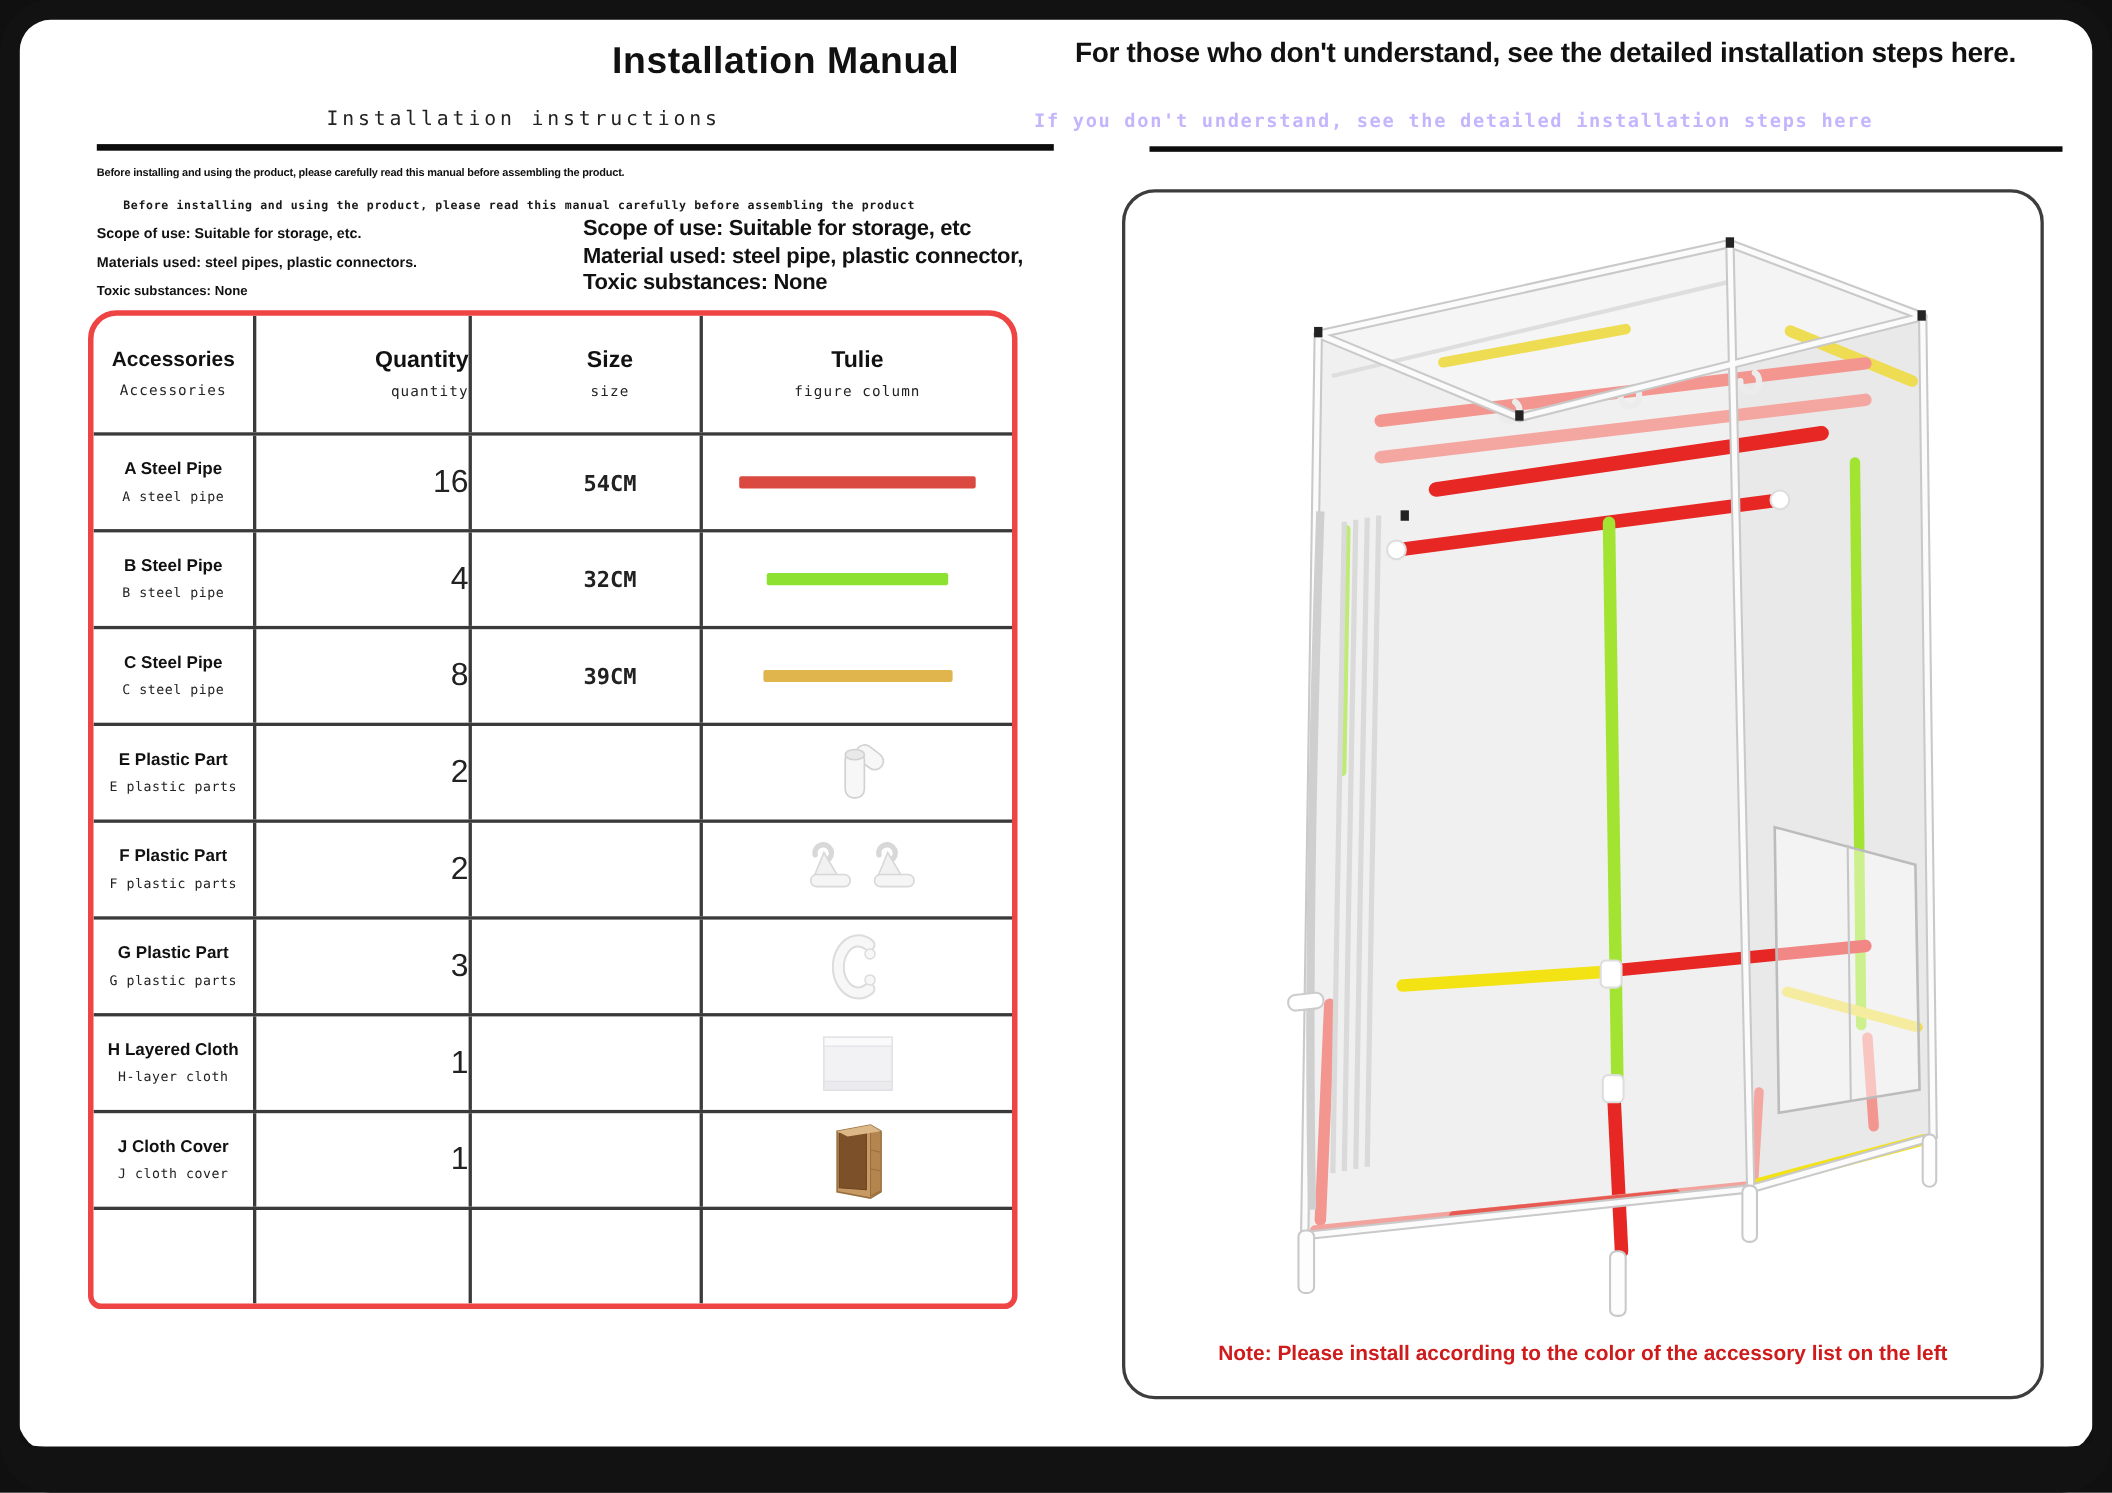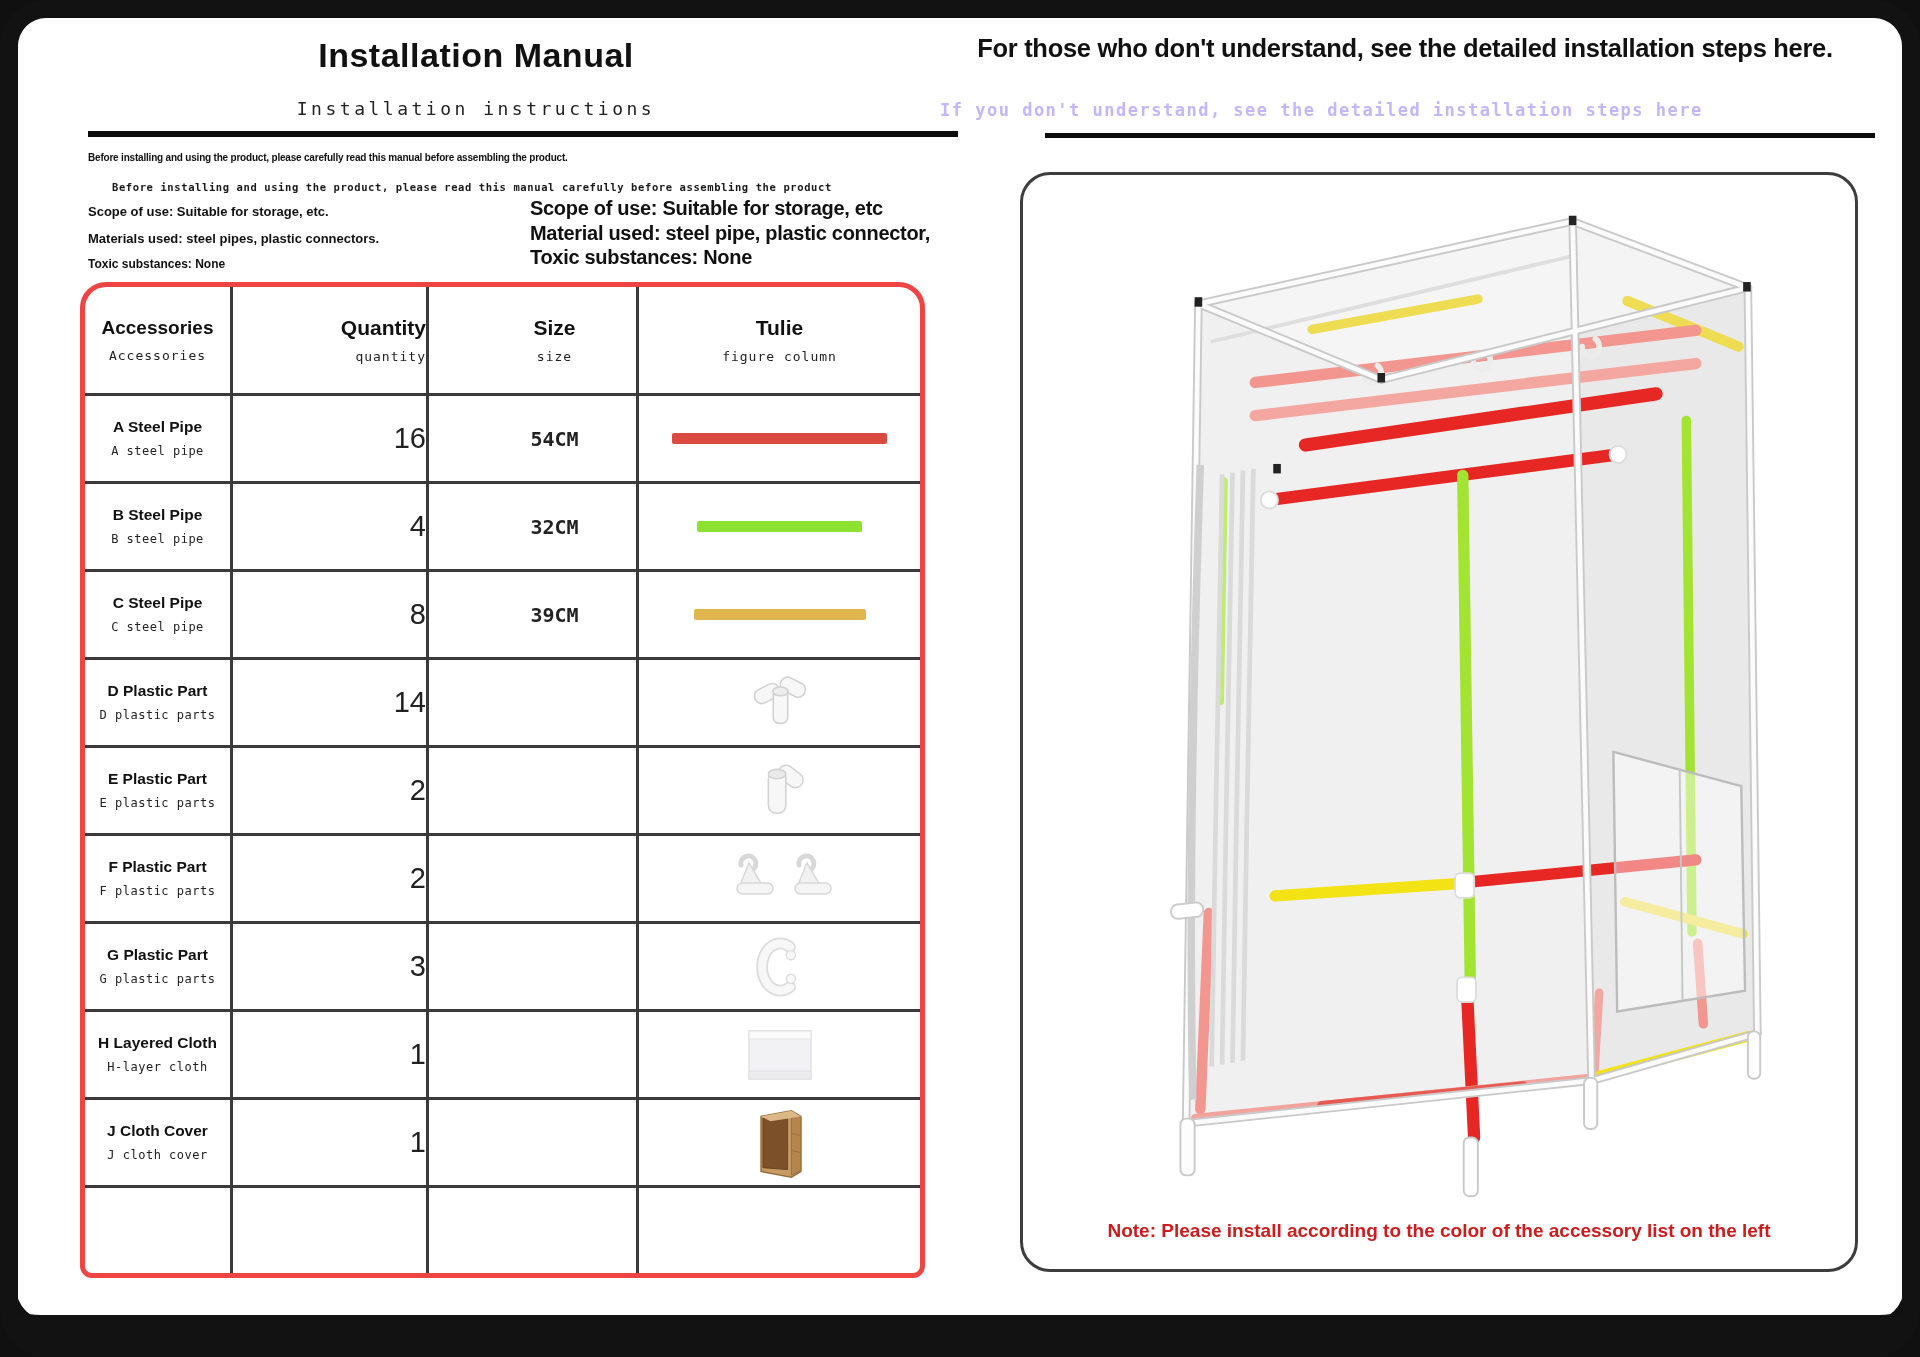--- a/index.html
+++ b/index.html
@@ -4,21 +4,21 @@
 <style>
   html,body{margin:0;padding:0;}
   body{
     width:1920px;height:1357px;position:relative;overflow:hidden;
     background:#101010;font-family:"Liberation Sans",sans-serif;color:#111;
   }
   .content{position:absolute;inset:10px 16px 36px 16px;background:#ffffff;border-radius:34px;}
   .page-frame{position:absolute;inset:0;border:18px solid #121212;border-bottom-width:42px;border-radius:46px;z-index:60;pointer-events:none;}
 
   
-  .l-title{position:absolute;left:80px;top:36px;width:792px;text-align:center;font-size:34px;font-weight:bold;letter-spacing:.5px;}
+  .l-title{position:absolute;left:80px;top:36px;width:792px;text-align:right;font-size:34px;font-weight:bold;letter-spacing:.5px;}
   .l-sub{position:absolute;left:80px;top:98px;width:792px;text-align:center;font-family:"DejaVu Sans Mono",monospace;font-size:18px;letter-spacing:3.5px;color:#222;}
   .l-rule{position:absolute;left:88px;top:131px;width:870px;height:6px;background:#0c0c0c;}
   .intro-bold{position:absolute;left:88px;top:152px;width:720px;font-size:10px;font-weight:bold;letter-spacing:-0.2px;}
   .intro-mono{position:absolute;left:88px;top:181px;width:760px;font-family:"DejaVu Sans Mono",monospace;font-size:10.5px;letter-spacing:.6px;font-weight:bold;color:#1a1a1a;padding-left:24px;}
   .spec1{position:absolute;left:88px;top:204px;font-size:13px;font-weight:bold;}
   .spec2{position:absolute;left:88px;top:231px;font-size:13px;font-weight:bold;}
   .spec3{position:absolute;left:88px;top:257px;font-size:12px;font-weight:bold;}
   .spec-right{position:absolute;left:530px;top:196px;width:430px;font-size:20px;font-weight:bold;line-height:1.23;letter-spacing:-0.3px;}
 
   
@@ -130,42 +130,20 @@
         <div class="qty-v">8</div>
       </div>
     <div class="tcell c-size">
         <div class="size-v">39CM</div>
       </div>
     <div class="tcell c-fig">
         <div class="bar" style="background: rgb(224, 181, 77); width: 172px;"></div>
       </div>
   </div>
 
-  <div class="trow">
-    <div class="tcell c-acc">
-      <div class="a-en">D Plastic Part</div>
-      <div class="a-mono">D plastic parts</div>
-    </div>
-    <div class="tcell c-qty">
-        <div class="qty-v">14</div>
-      </div>
-    <div class="tcell c-size">
-        <div class="size-v"></div>
-      </div>
-    <div class="tcell c-fig">
-      <svg width="64" height="64" viewBox="0 0 66 66">
-        <g fill="#f7f7f7" stroke="#d2d2d2" stroke-width="1.6">
-          <rect x="6" y="16" width="27" height="15" rx="7" transform="rotate(-27 19 23)"></rect>
-          <rect x="33" y="9" width="27" height="15" rx="7" transform="rotate(27 46 16)"></rect>
-          <rect x="26" y="20" width="15" height="34" rx="6"></rect>
-          <ellipse cx="33.5" cy="21" rx="8" ry="4.6" fill="#ececec"></ellipse>
-        </g>
-      </svg>
-    </div>
-  </div>
 
   <div class="trow">
     <div class="tcell c-acc">
       <div class="a-en">E Plastic Part</div>
       <div class="a-mono">E plastic parts</div>
     </div>
     <div class="tcell c-qty">
         <div class="qty-v">2</div>
       </div>
     <div class="tcell c-size">

